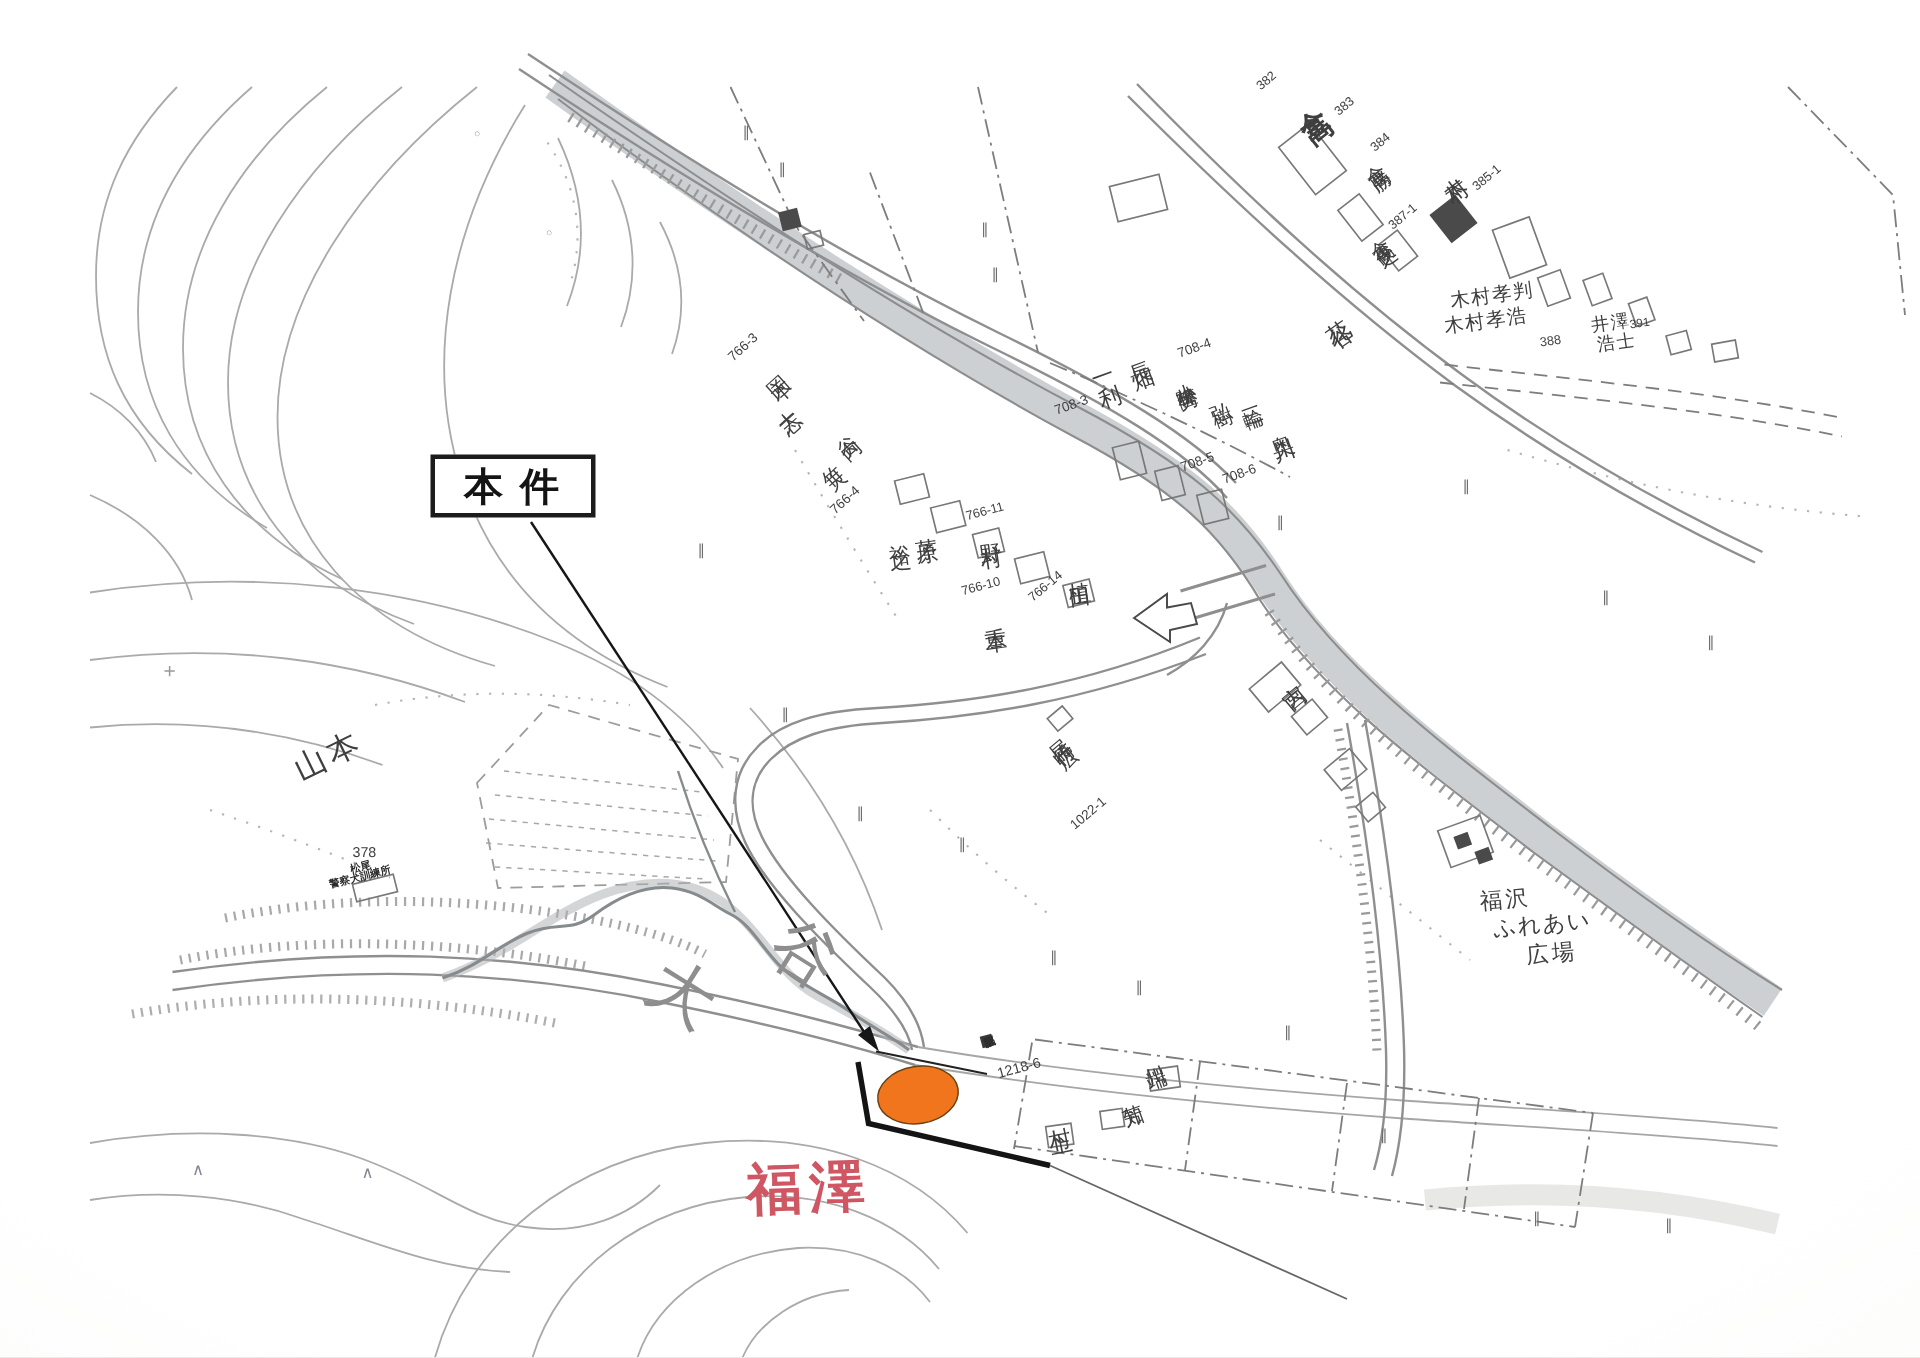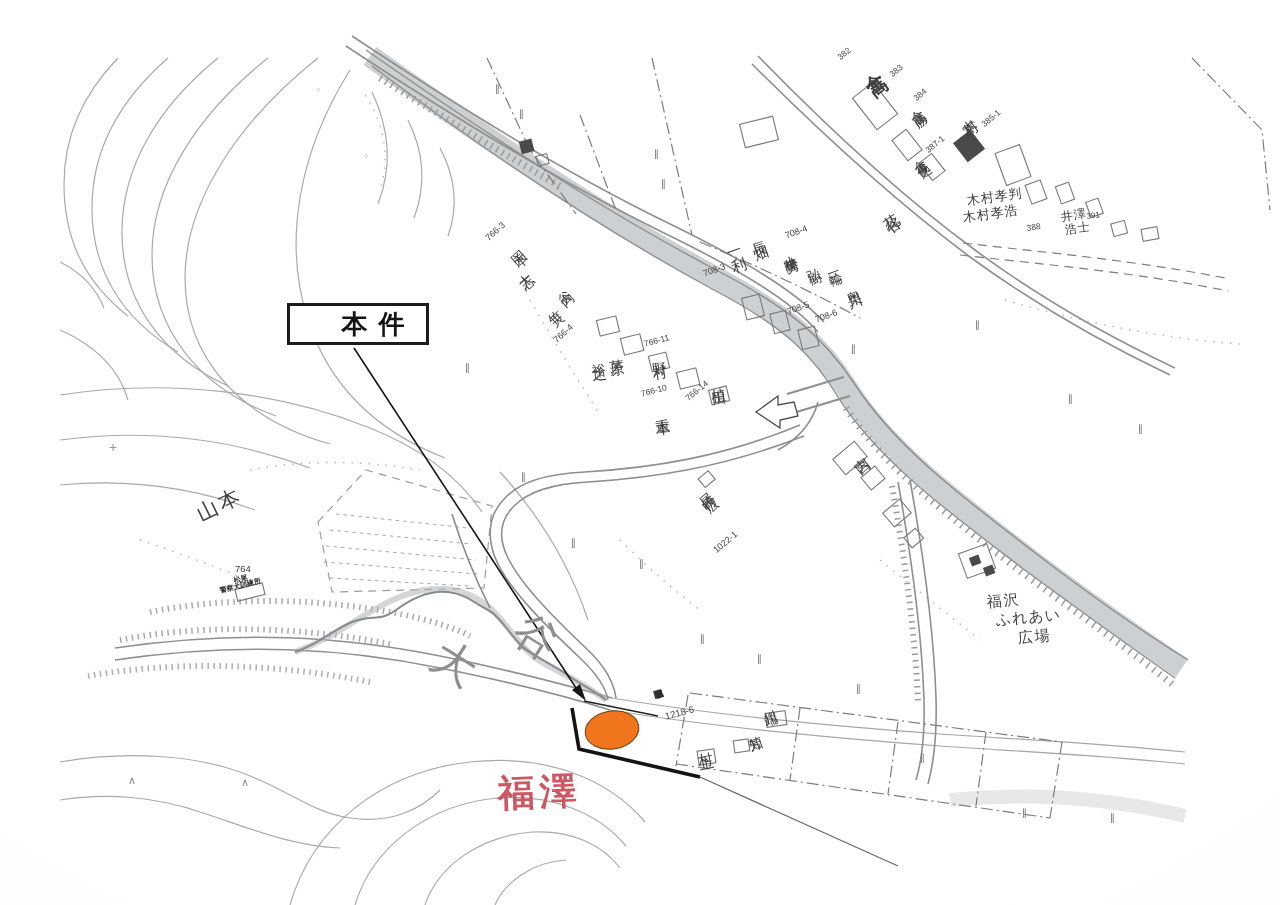--- a/index.html
+++ b/index.html
@@ -11,21 +11,21 @@
   svg.linework{position:absolute;left:0;top:0;}
   .label-layer{position:absolute;left:0;top:0;width:100%;height:100%;}
   .map-label{
     position:absolute;transform-origin:0 0;color:#3f3f3f;line-height:1.04;
     white-space:pre;font-weight:500;user-select:none;
   }
   .map-label.vert{writing-mode:vertical-rl;text-orientation:upright;}
   .subject-box{
     position:absolute;left:287px;top:303px;width:104px;height:36px;
     border:3px solid #1c1c1c;background:#ffffff;display:flex;align-items:center;justify-content:center;
-    font-size:26px;font-weight:600;color:#141414;letter-spacing:2px;padding-left:32px;
+    font-size:26px;font-weight:600;color:#141414;letter-spacing:2px;
   }
 </style>
 </head>
 <body>
 
 <div class="stage">
 
   <svg class="linework" width="1280" height="905" viewBox="0 0 1280 905">
 
     <g stroke="#aaaaaa" fill="none" stroke-width="1.2">
@@ -239,21 +239,21 @@
       <span class="map-label vert" style="left: 708px; top: 378px; font-size: 14.5px; transform: rotate(-8deg); letter-spacing: 3px;">植田</span>
       <span class="map-label" style="left: 684px; top: 396px; font-size: 8.5px; transform: rotate(-40deg);">766-14</span>
       <span class="map-label vert" style="left: 690px; top: 492px; font-size: 13.5px; transform: rotate(-40deg); letter-spacing: 2px;">尾崎行広</span>
       <span class="map-label" style="left: 712px; top: 548px; font-size: 9px; transform: rotate(-40deg);">1022-1</span>
       <span class="map-label vert" style="left: 843px; top: 456px; font-size: 14.5px; transform: rotate(-40deg); letter-spacing: 2px;">宮内</span>
       <span class="map-label vert" style="left: 757px; top: 703px; font-size: 13.5px; transform: rotate(-20deg); letter-spacing: 2px;">川端</span>
       <span class="map-label vert" style="left: 742px; top: 729px; font-size: 13.5px; transform: rotate(-20deg); letter-spacing: 2px;">芳知</span>
       <span class="map-label vert" style="left: 694px; top: 742px; font-size: 15px; transform: rotate(-12deg); letter-spacing: 3px;">村上</span>
       <span class="map-label" style="left: 664px; top: 712px; font-size: 9.5px; transform: rotate(-15deg);">1218-6</span>
       <span class="map-label vert" style="left: 652px; top: 686px; font-size: 7.5px; transform: rotate(-20deg); color: rgb(46, 46, 46); font-weight: 700;">福沢豊</span>
-      <span class="map-label" style="left: 235px; top: 564px; font-size: 9.5px;">764</span>
+      <span class="map-label" style="left: 235px; top: 564px; font-size: 9.5px;">378</span>
       <span class="map-label" style="left: 233px; top: 577px; font-size: 7px; transform: rotate(-14deg); color: rgb(44, 44, 44); font-weight: 700;">松尾</span>
       <span class="map-label" style="left: 219px; top: 587px; font-size: 7px; transform: rotate(-14deg); color: rgb(44, 44, 44); font-weight: 700;">警察犬訓練所</span>
       <span class="map-label" style="left: 495px; top: 84px; font-size: 10px; color: rgb(110, 110, 110);">∥</span>
       <span class="map-label" style="left: 519px; top: 109px; font-size: 10px; color: rgb(110, 110, 110);">∥</span>
       <span class="map-label" style="left: 654px; top: 149px; font-size: 10px; color: rgb(110, 110, 110);">∥</span>
       <span class="map-label" style="left: 661px; top: 179px; font-size: 10px; color: rgb(110, 110, 110);">∥</span>
       <span class="map-label" style="left: 465px; top: 363px; font-size: 10px; color: rgb(110, 110, 110);">∥</span>
       <span class="map-label" style="left: 521px; top: 472px; font-size: 10px; color: rgb(110, 110, 110);">∥</span>
       <span class="map-label" style="left: 571px; top: 538px; font-size: 10px; color: rgb(110, 110, 110);">∥</span>
       <span class="map-label" style="left: 639px; top: 559px; font-size: 10px; color: rgb(110, 110, 110);">∥</span>

